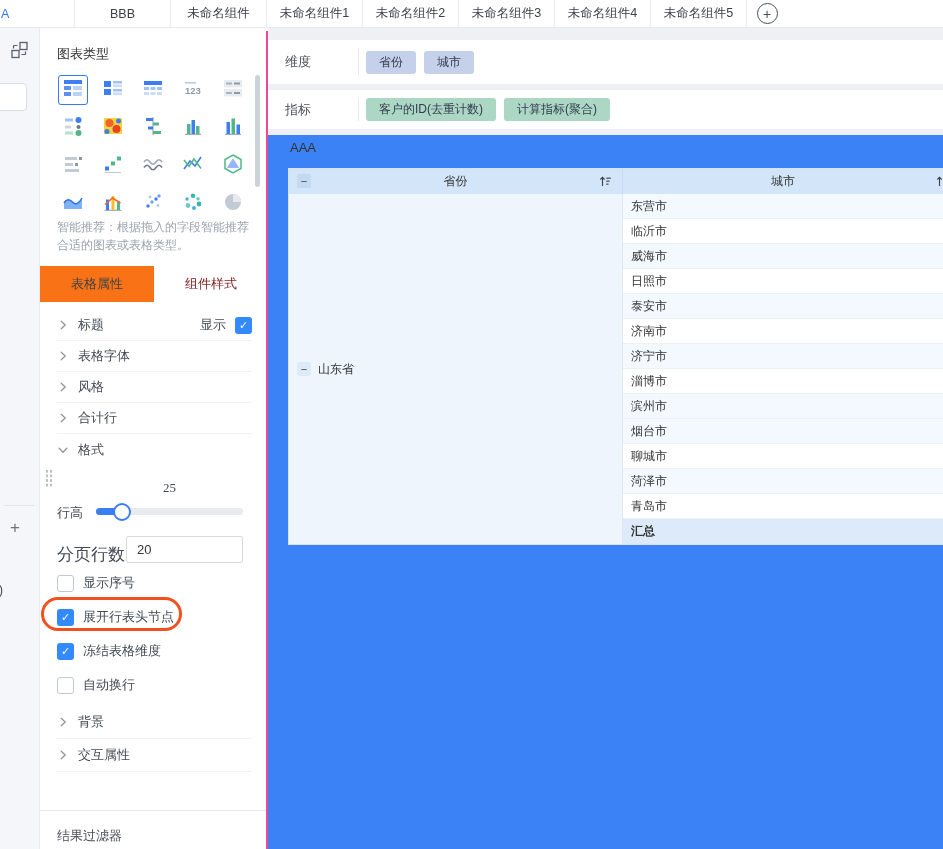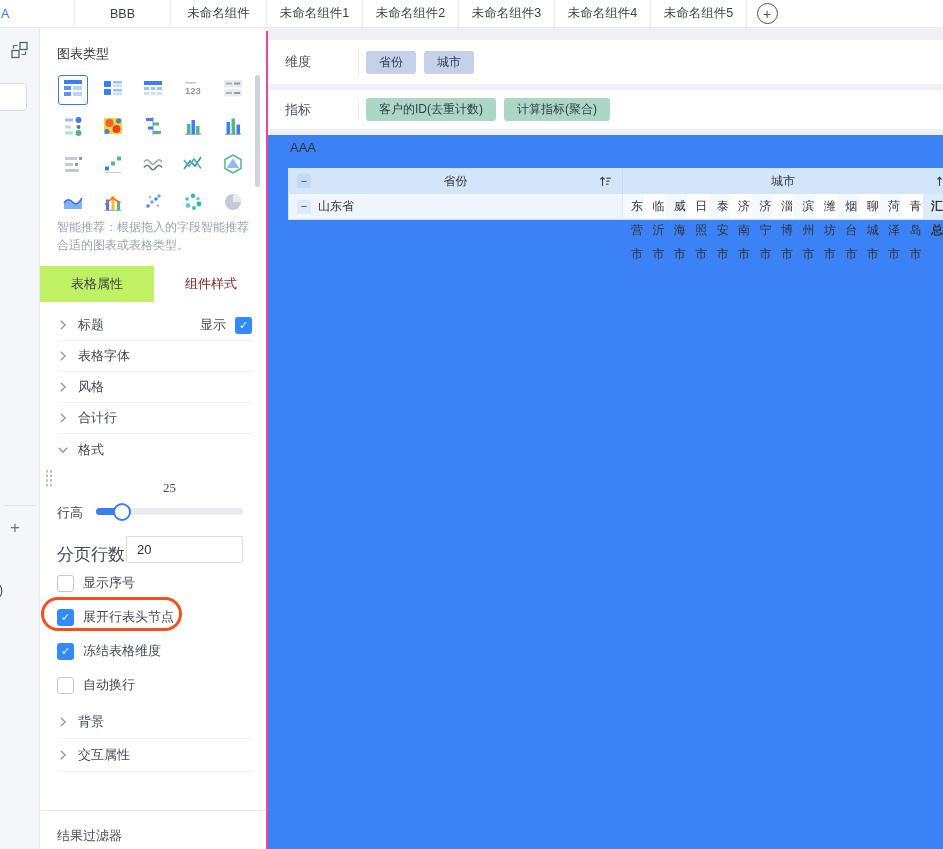--- a/index.html
+++ b/index.html
@@ -33,21 +33,21 @@
            border-right:2px solid #ec4899; overflow:hidden; }
   .p-title { position:absolute; left:17px; top:14px; font-size:13px; color:#333; }
   .icon-grid { position:absolute; left:13px; top:40px; width:204px; display:grid;
                grid-template-columns:repeat(5,40px); grid-auto-rows:38px; justify-items:center; align-items:center; }
   .ci { width:30px; height:30px; border-radius:3px; display:flex; align-items:center; justify-content:center; }
   .ci.sel { border:1.5px solid #2f7cf6; background:#fff; }
   .scroll-thumb { position:absolute; right:6px; top:44px; width:5px; height:112px; background:#cdd3db; border-radius:3px; }
   .hint { position:absolute; left:17px; top:188px; width:200px; font-size:12px; line-height:17.5px; color:#9aa3ae;font-family:Liberation Serif, serif; }
   .ptabs { position:absolute; left:0; top:235px; width:228px; height:36px; display:flex; }
   .ptab { flex:1; display:flex; align-items:center; justify-content:center; font-size:13px; }
-  .ptab.inactive { background:#bef264; color:#3c4248; }
+  .ptab.inactive { background:#f97316; color:#3c4248; }
   .ptab.active { background:#fff; color:#7f1d1d; }
 
   .sections { position:absolute; left:0; top:279px; right:0; }
   .sec-row { height:31px; margin:0 14px 0 17px; display:flex; align-items:center;
              border-bottom:1px solid #f0f2f5; font-size:13px; color:#434a54; }
   .sec-row.noline { border-bottom:none; }
   .sec-row .chev { margin-right:9px; display:flex; }
   .sec-row .chev.down svg { transform:rotate(90deg); }
   .sec-row .spacer { flex:1; }
   .cb { width:17px; height:17px; border-radius:3px; display:flex; align-items:center; justify-content:center; }
@@ -105,21 +105,21 @@
   .th1 .sort { right:10px; }
   .th2 .sort { right:-6px; }
   .minus-box { width:14px; height:14px; border-radius:2px; display:flex; align-items:center; justify-content:center;
                font-size:11px; color:#3a3f45; line-height:1; }
   .th .minus-box { position:absolute; left:8px; top:5px; background:#c3d9f2; }
   .tbody { display:flex; }
   .prov-cell { width:334px; background:#eef5fd; border-right:1px solid #dfe9f4; display:flex;
                align-items:center; padding-left:8px; }
   .prov-cell .minus-box { background:#dfeaf7; margin-right:7px; }
   .prov-cell .pname { color:#333; }
-  .cities { flex:1; display:flex; flex-direction:row; }
+  .cities { flex:1; display:flex; flex-direction:column;justify-content:center; }
   .crow { height:25px; line-height:24px; padding-left:8px; border-bottom:1px solid #e9f1f9; background:#fff; color:#333; }
   .crow.zebra { background:#f3f9fe; }
   .crow.sum { background:#ddeafa; font-weight:bold; border-bottom:none; }
 
   
   .annotation { position:absolute; left:41px; top:597px; width:141px; height:34px;
                 border:3px solid #f2501e; border-radius:17px; z-index:20; pointer-events:none; }
 </style>
 </head>
 <body>
@@ -490,21 +490,20 @@
         <div class="cities" id="city-rows">
             <div class="crow zebra">东营市</div>
             <div class="crow">临沂市</div>
             <div class="crow zebra">威海市</div>
             <div class="crow">日照市</div>
             <div class="crow zebra">泰安市</div>
             <div class="crow">济南市</div>
             <div class="crow zebra">济宁市</div>
             <div class="crow">淄博市</div>
             <div class="crow zebra">滨州市</div>
-            <div class="crow">潍坊市</div>
             <div class="crow zebra">烟台市</div>
             <div class="crow">聊城市</div>
             <div class="crow zebra">菏泽市</div>
             <div class="crow">青岛市</div>
             <div class="crow sum">汇总</div>
           </div>
       </div>
     </div>
   </div>
 

